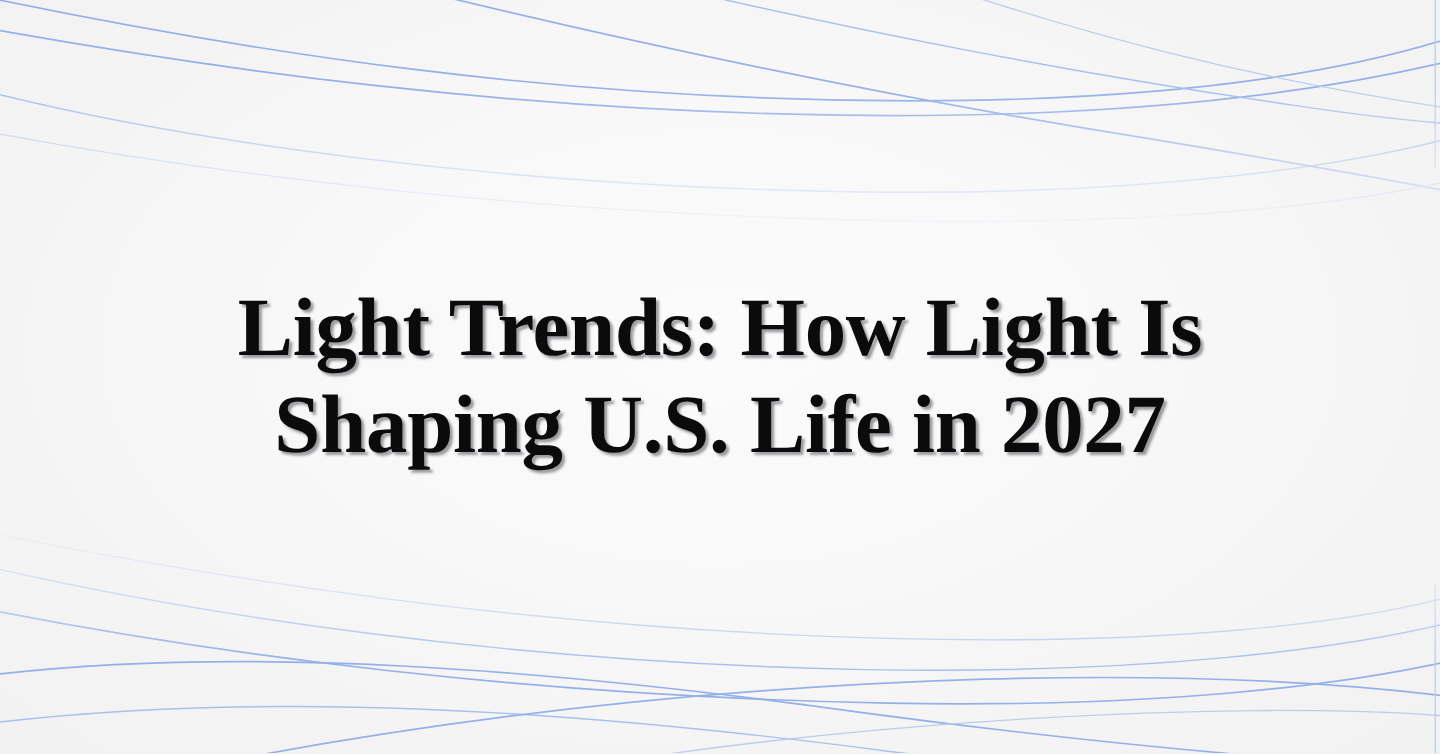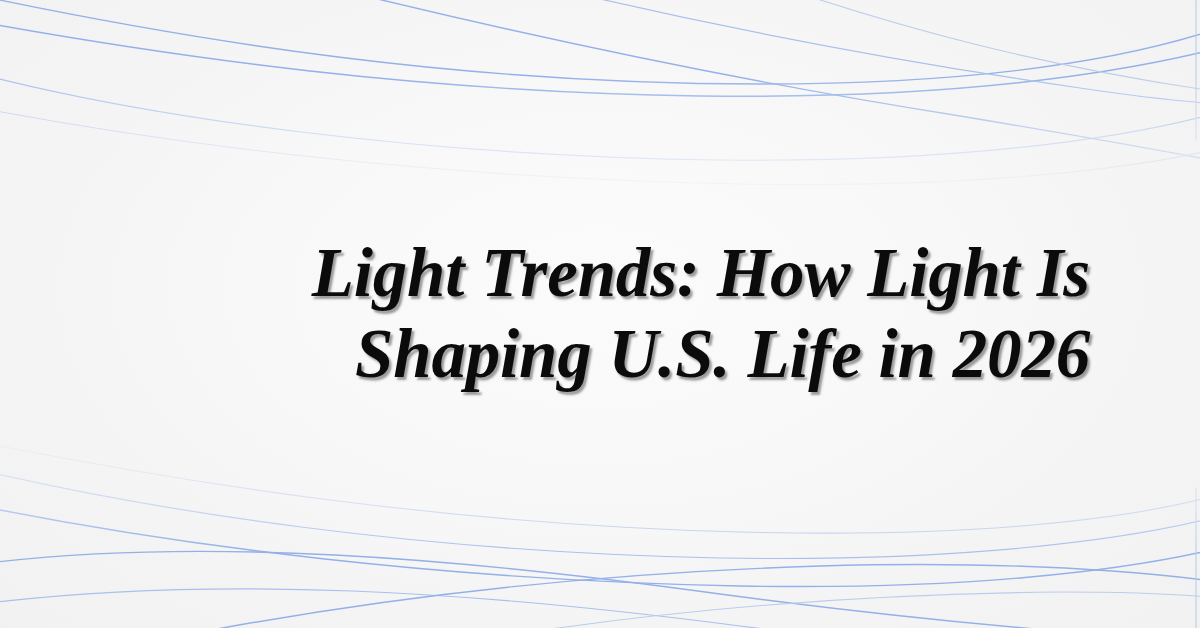--- a/index.html
+++ b/index.html
@@ -98,30 +98,29 @@
     top: 0;
     width: 1200px;
     height: 628px;
     display: flex;
     align-items: center;
     justify-content: center;
   }
 
   #headline {
     width: 980px;
-    text-align: right;
+    text-align: center;
     font-family: "Liberation Serif", "DejaVu Serif", serif;
     font-weight: 700;
     font-size: 69px;
     line-height: 1.17;
     letter-spacing: -0.2px;
     color: #0b0b0b;
     text-shadow: 2.5px 2.5px 2.2px rgba(40, 40, 45, 0.45);
     margin: 0;
-    font-style: italic;
   }
 
   #headline .line {
     display: block;
     white-space: nowrap;
   }
 </style>
 </head>
 <body>
 
@@ -149,17 +148,17 @@
       <path class="wave-line soft" d="M -20 176 C 220 146, 480 164, 740 198 C 900 218, 1060 230, 1220 236"></path>
       <path class="wave-line" d="M 120 220 C 330 176, 560 146, 820 138 C 1000 133, 1130 142, 1220 154"></path>
       <path class="wave-line faint" d="M 420 222 C 620 186, 840 166, 1060 164 C 1130 164, 1180 166, 1220 170"></path>
       <path class="wave-line faint" d="M 1196 60 L 1196 210"></path>
     </svg>
   </div>
 
   <div id="headline-wrap">
     <h1 id="headline">
       <span class="line">Light Trends: How Light Is</span>
-      <span class="line">Shaping U.S. Life in 2026</span>
+      <span class="line">Shaping U.S. Life in 2027</span>
     </h1>
   </div>
 
 </div>
 
 </body></html>

